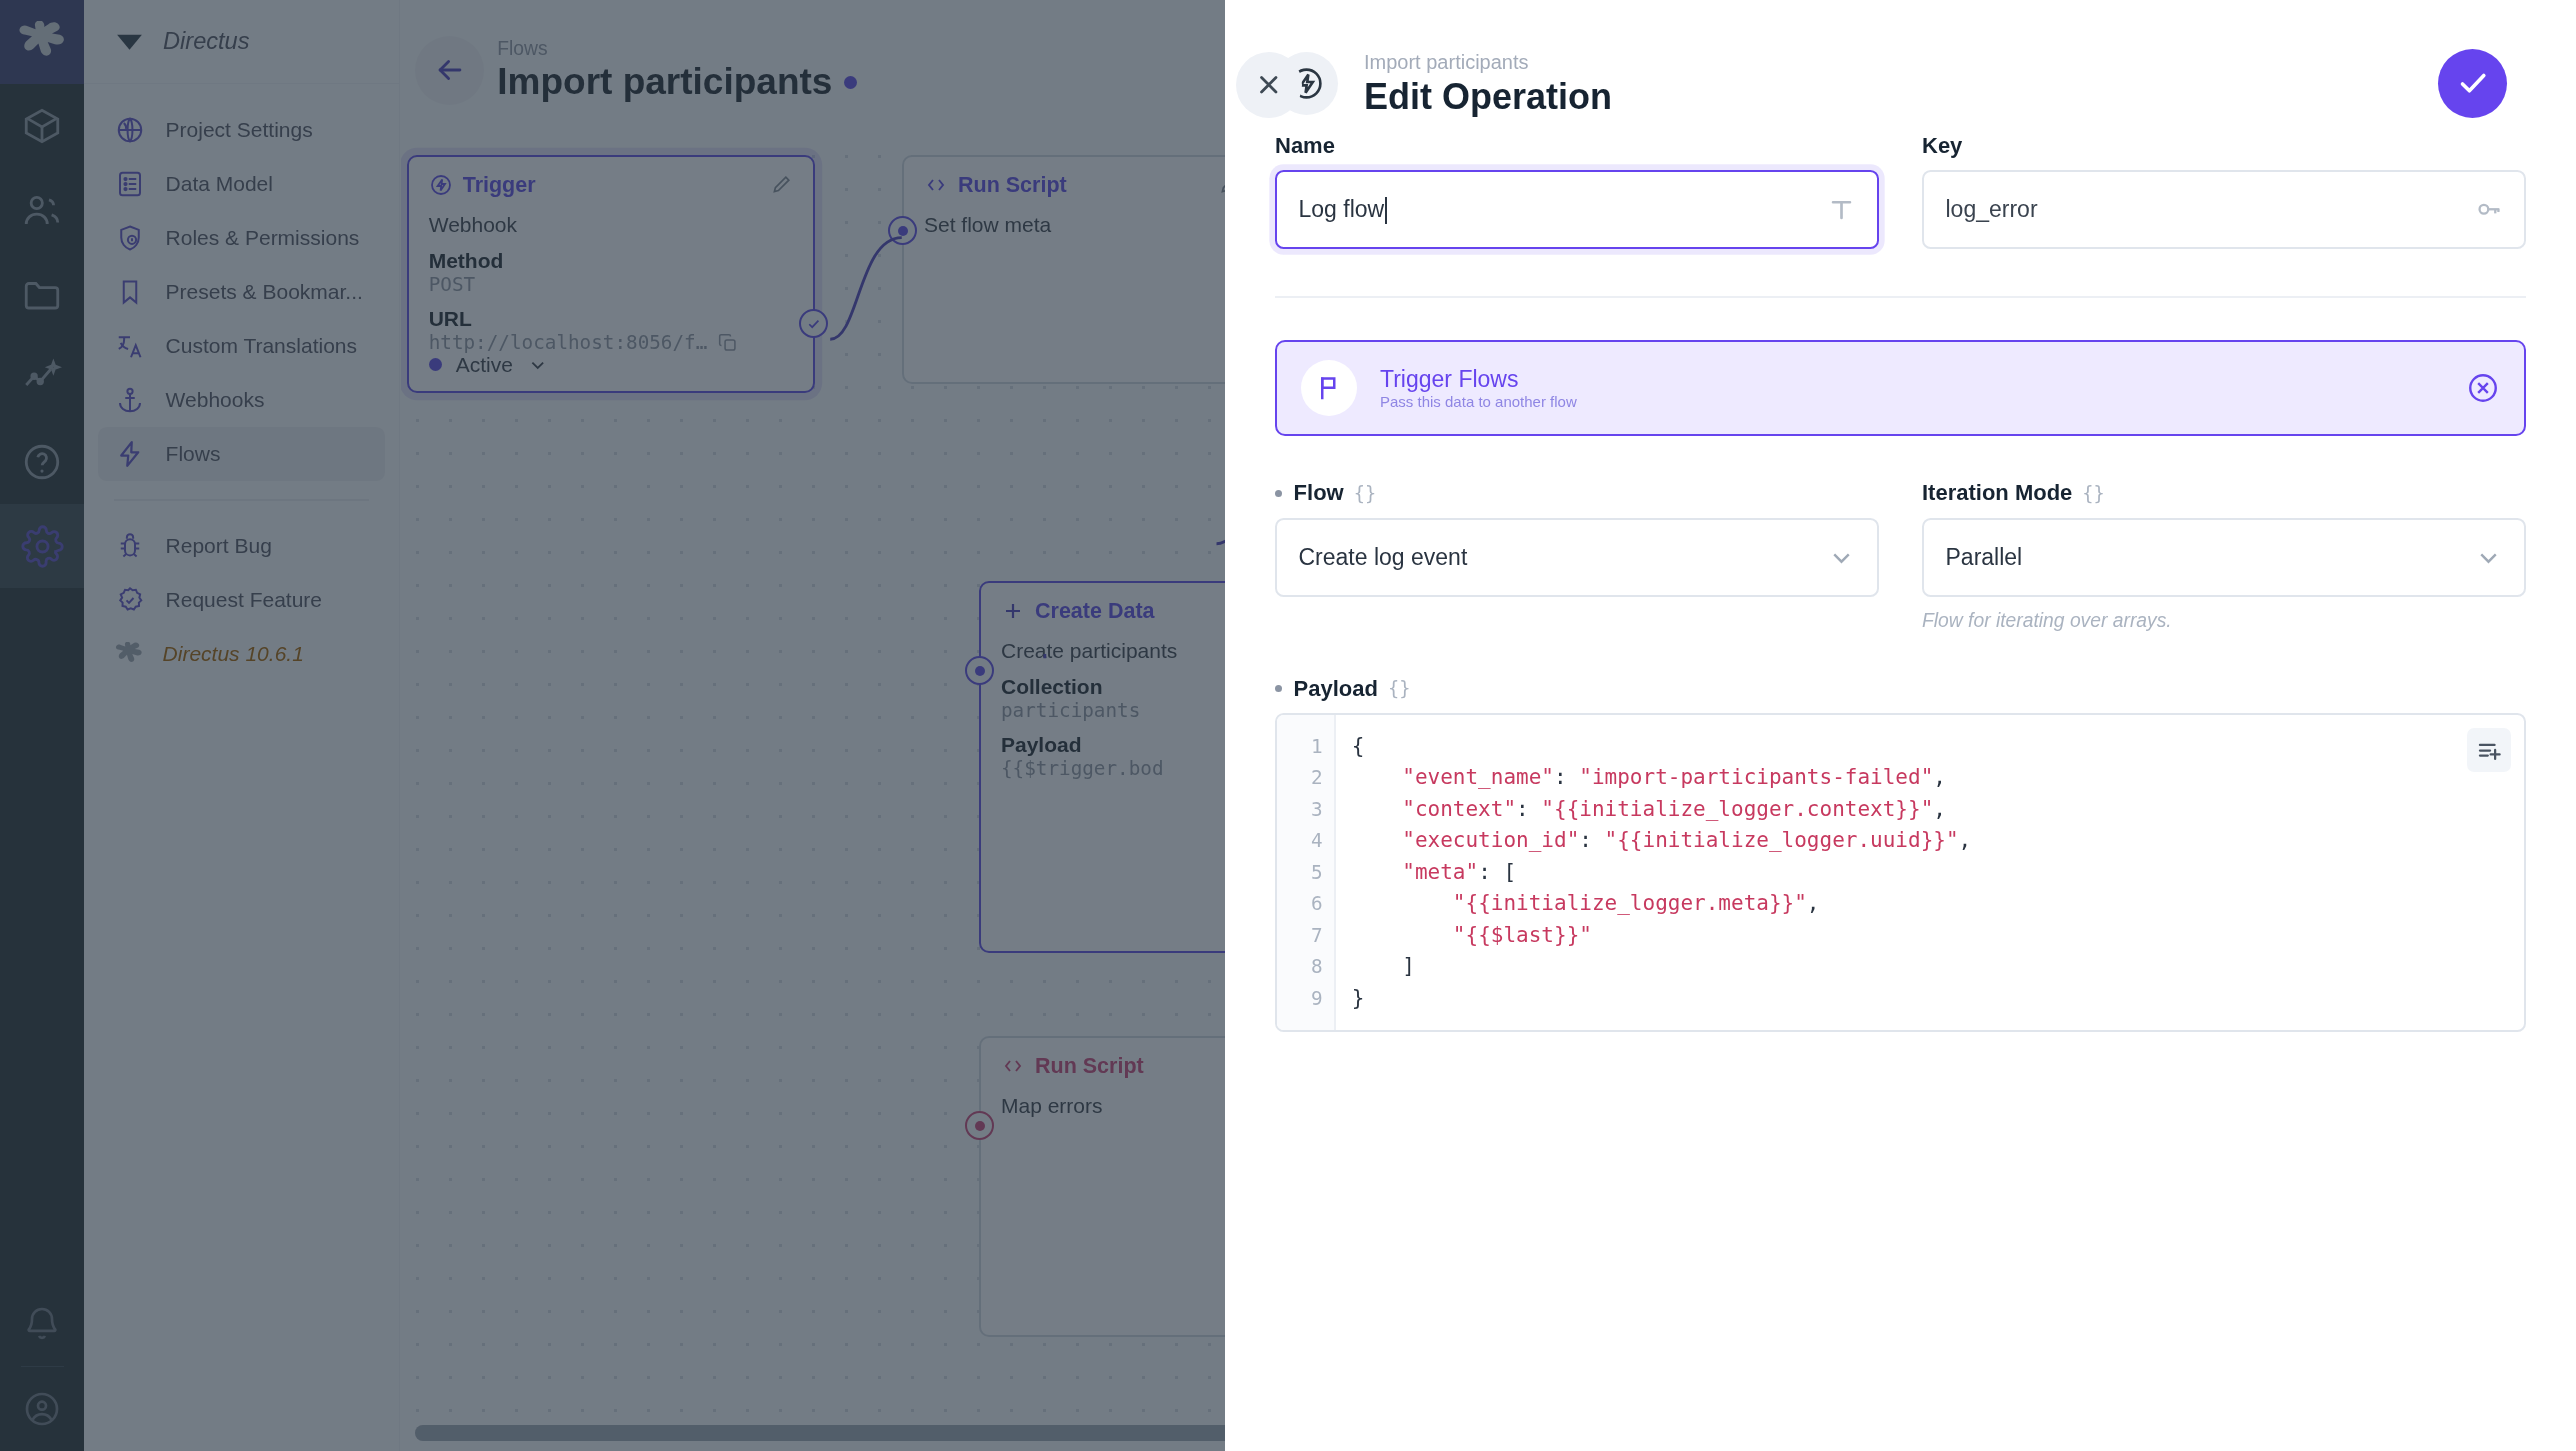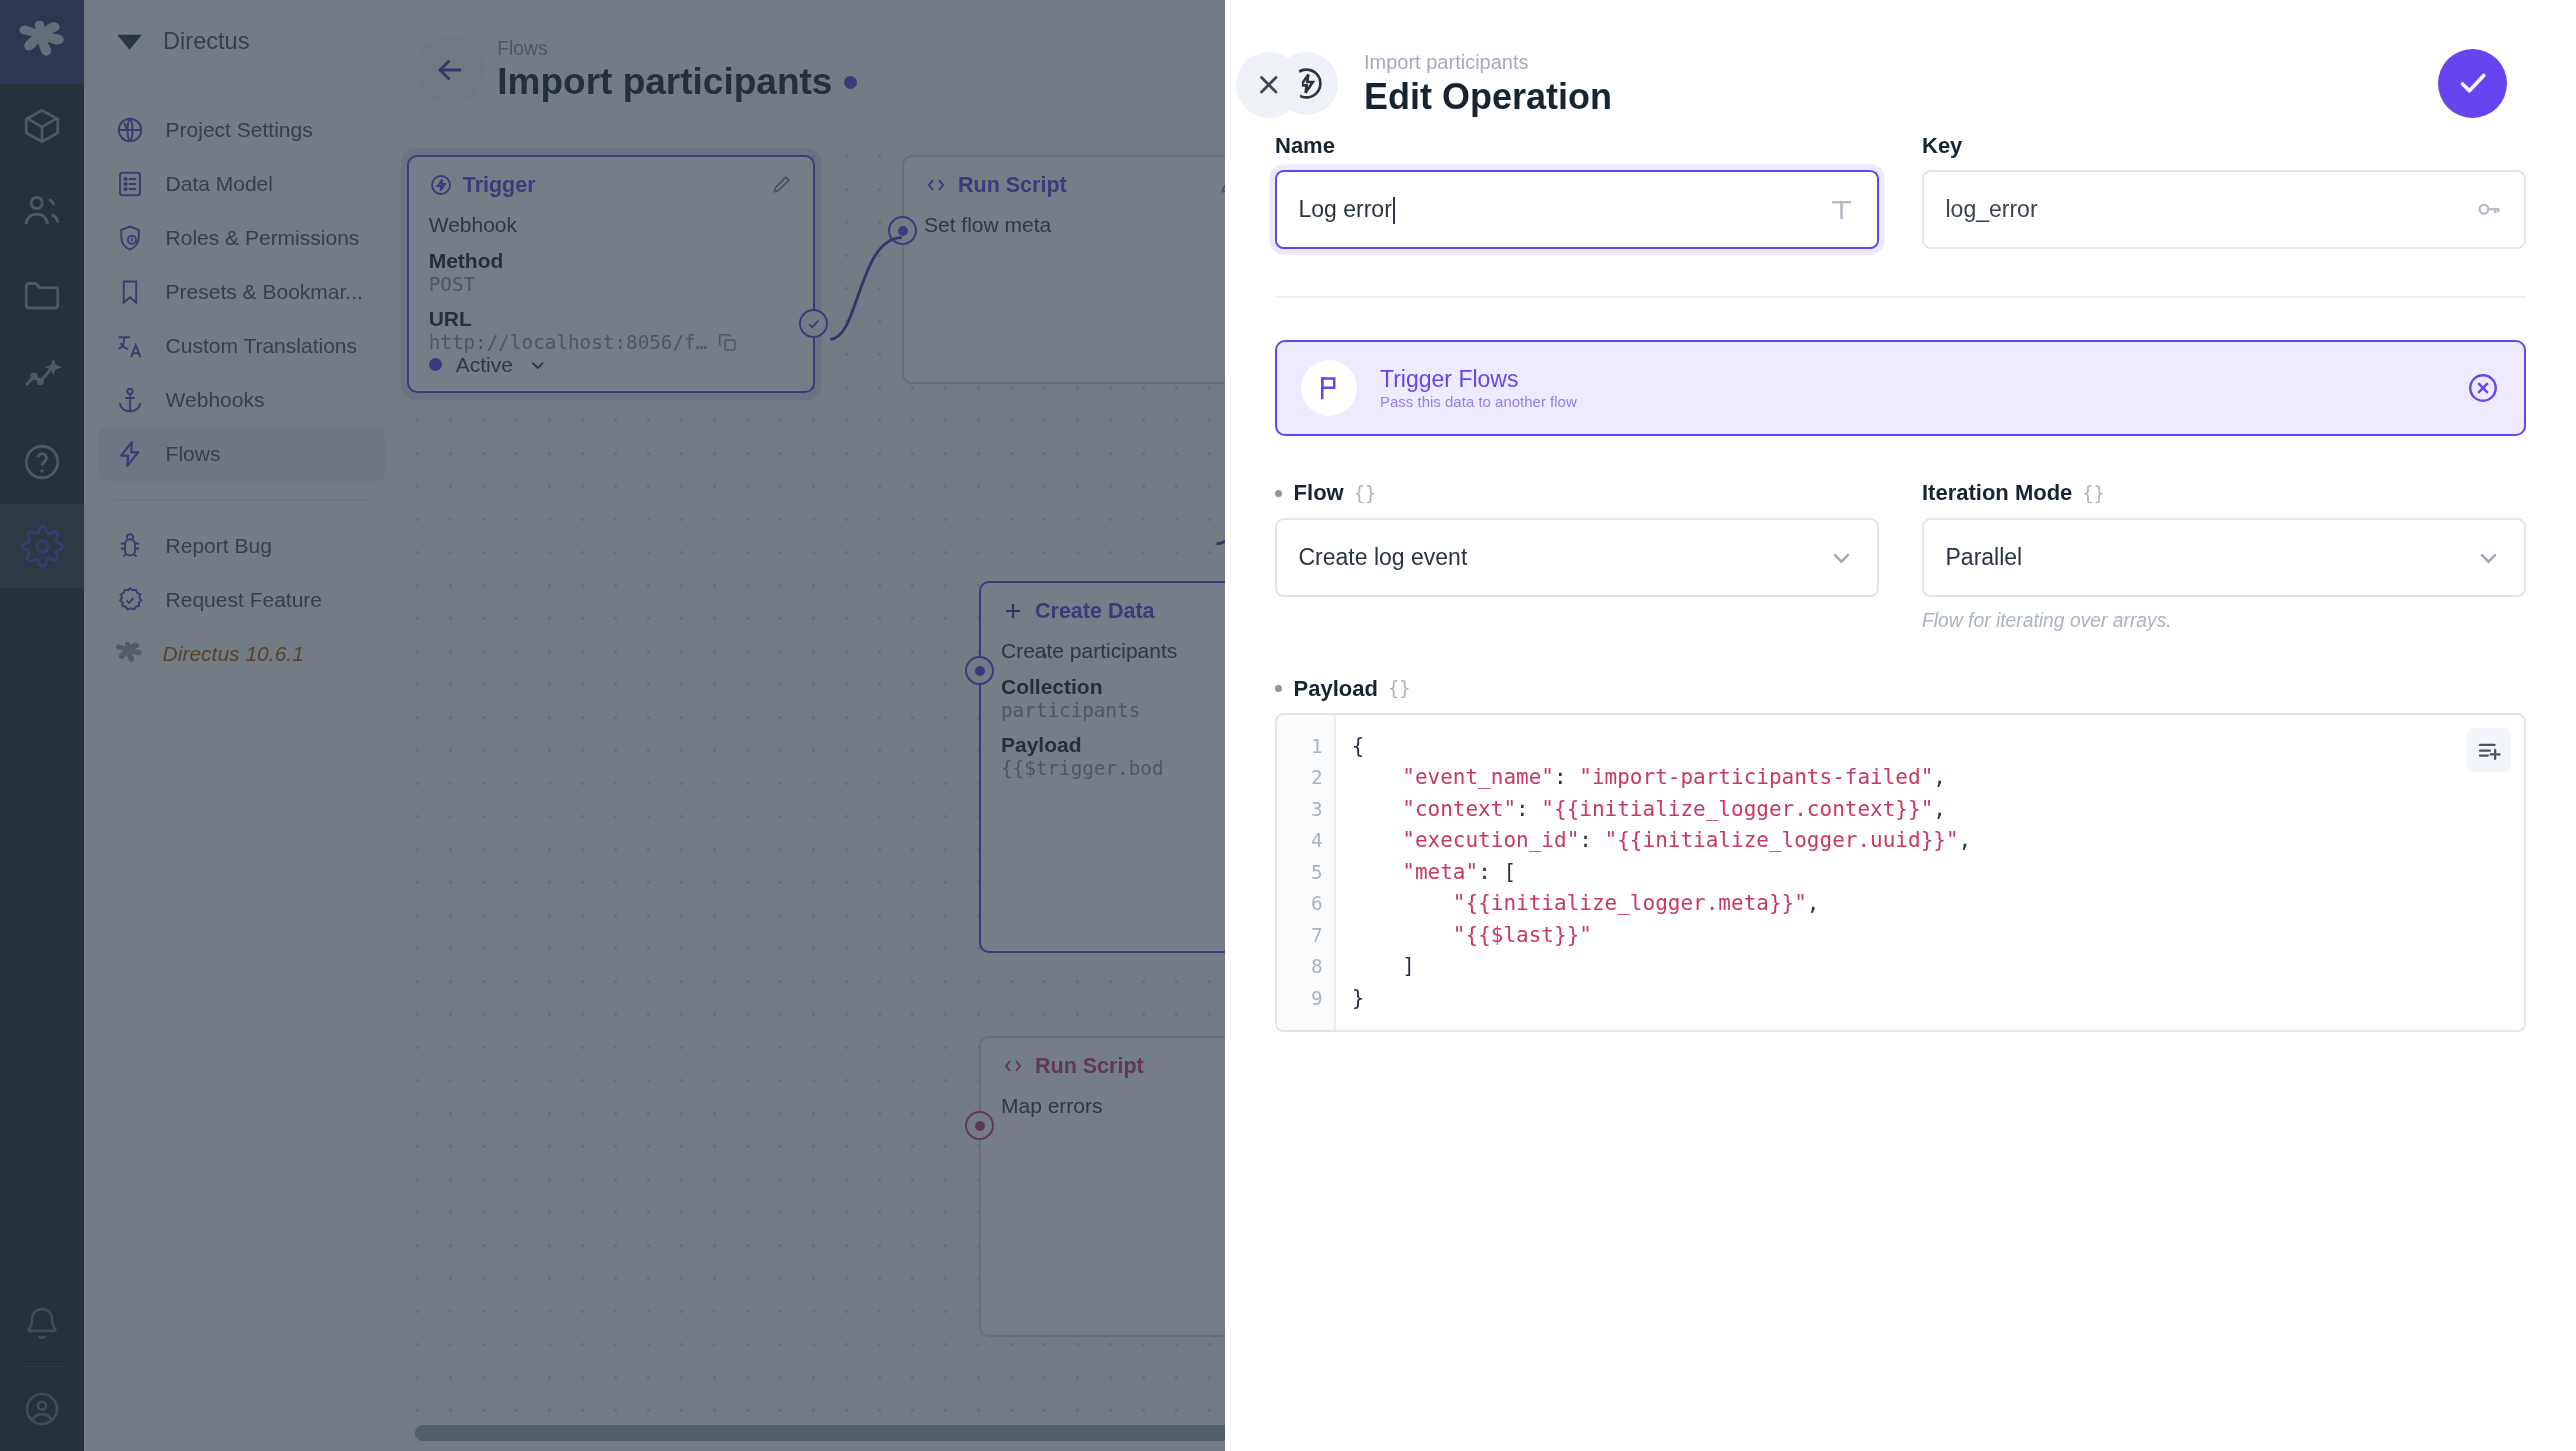--- a/index.html
+++ b/index.html
@@ -46,20 +46,21 @@
   
   #nav {
     position: absolute; left: 84px; top: 0; width: 316px; height: 1451px;
     background: #f0f4f9;
     border-right: 1.4px solid #e4eaf1;
   }
   .nav-head {
     height: 84px; display: flex; align-items: center; gap: 17px;
     padding: 0 29px;
     border-bottom: 1.4px solid #e4eaf1;
+    font-style: italic;
   }
   .nav-head-title { font-size: 23.6px; color: #4f5464; font-weight: 400; }
   .nav-list { padding: 18.6px 14.3px 0 14.3px; }
   .nav-item {
     display: flex; align-items: center; gap: 18.6px;
     height: 54px; padding: 0 15.7px; border-radius: 8.6px;
     font-size: 21px; color: #4f5464; white-space: nowrap;
   }
   .nav-item.selected { background: #e3e8ef; }
   .nav-item .ico { width: 33px; height: 33px; flex: 0 0 33px;
@@ -619,21 +620,21 @@
         </svg>
       </div>
     </div>
 
     <div class="drawer-body">
 
       <div class="row2">
         <div class="col">
           <div class="fld-label">Name</div>
           <div class="input focused">
-            <span class="input-text"><span>Log error</span><span class="caret"></span></span>
+            <span class="input-text"><span>Log flow</span><span class="caret"></span></span>
             <span class="input-affix">
               <svg width="29" height="29" viewBox="0 0 24 24" fill="none" stroke="#b3bbc6" stroke-width="2.2" stroke-linecap="round">
                 <path d="M5 6h14M12 6v13"></path>
               </svg>
             </span>
           </div>
         </div>
         <div class="col">
           <div class="fld-label">Key</div>
           <div class="input">

